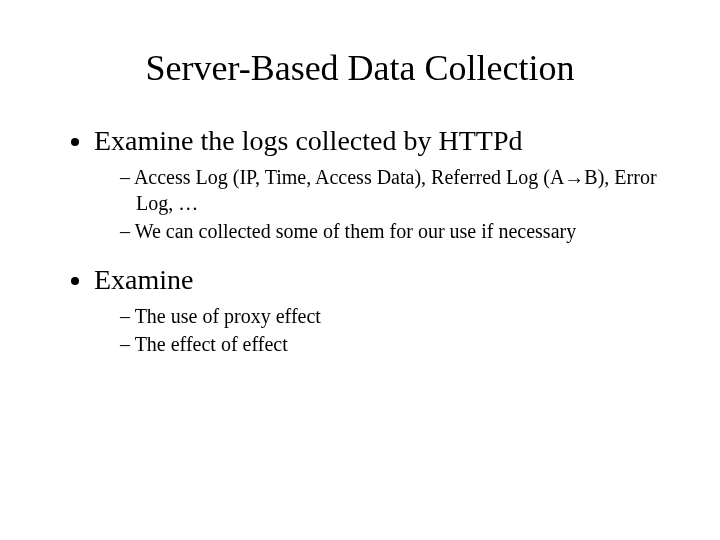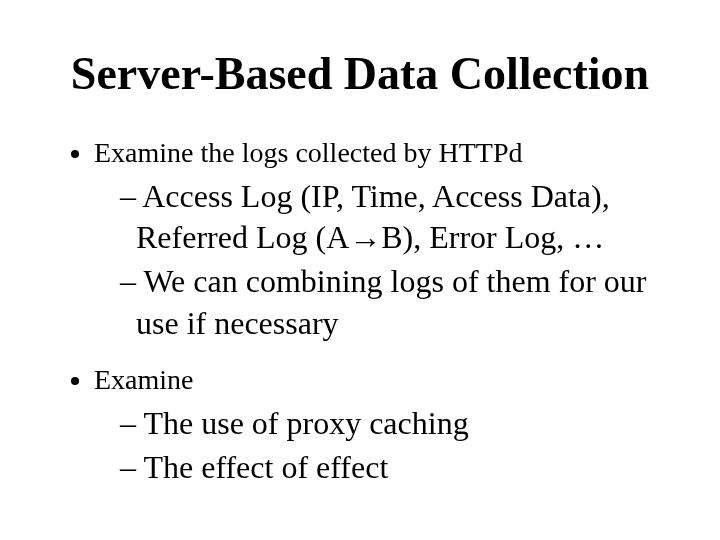--- a/index.html
+++ b/index.html
@@ -12,41 +12,41 @@
     color: #000000;
   }
   .slide {
     box-sizing: border-box;
     width: 720px;
     height: 540px;
     padding: 48px 60px 40px 60px;
     position: relative;
   }
   .title {
-    font-size: 46px;
-    font-weight: bold;
+    font-size: 36px;
+    font-weight: normal;
     text-align: center;
     margin: 0 0 34px 0;
     line-height: 1.15;
   }
   ul.level1 {
     list-style: disc;
     margin: 0;
     padding-left: 34px;
     font-size: 28px;
     line-height: 1.25;
   }
   ul.level1 > li {
     margin-bottom: 8px;
   }
   ul.level2 {
     list-style: none;
     margin: 6px 0 18px 0;
     padding-left: 26px;
-    font-size: 32px;
+    font-size: 20px;
     line-height: 1.3;
   }
   ul.level2 > li {
     text-indent: -16px;
     padding-left: 16px;
     margin-bottom: 2px;
   }
   ul.level2 > li::before {
     content: "– ";
   }
@@ -55,24 +55,24 @@
 <body>
 
 <div class="slide">
   <h1 class="title">Server-Based Data Collection</h1>
 
   <ul class="level1">
     <li>
       <span>Examine the logs collected by HTTPd</span>
       <ul class="level2">
         <li>Access Log (IP, Time, Access Data), Referred Log (A→B), Error Log, …</li>
-        <li>We can combining logs of them for our use if necessary</li>
+        <li>We can collected some of them for our use if necessary</li>
       </ul>
     </li>
     <li>
       <span>Examine</span>
       <ul class="level2">
-        <li>The use of proxy caching</li>
+        <li>The use of proxy effect</li>
         <li>The effect of effect</li>
       </ul>
     </li>
   </ul>
 </div>
 
 </body></html>

